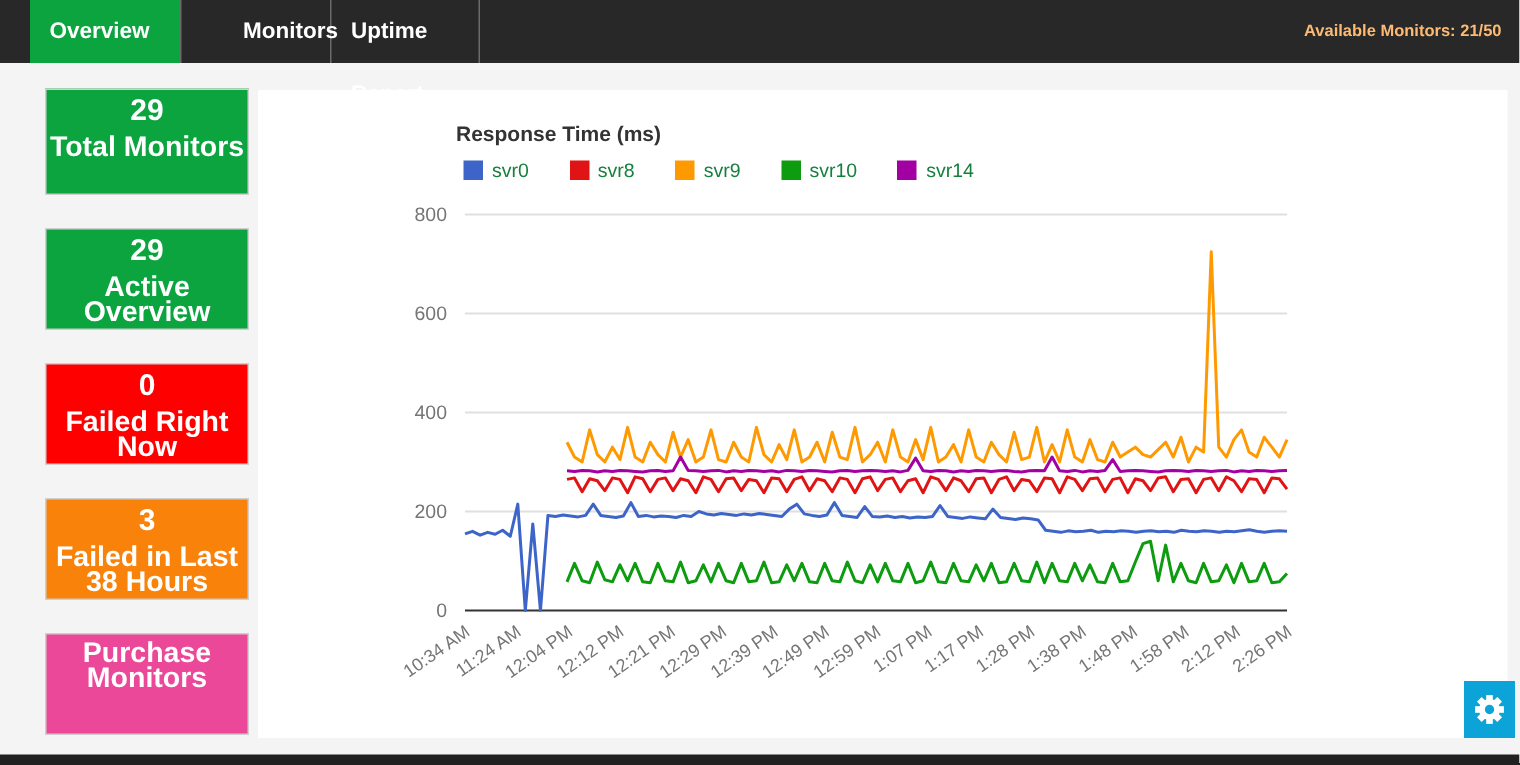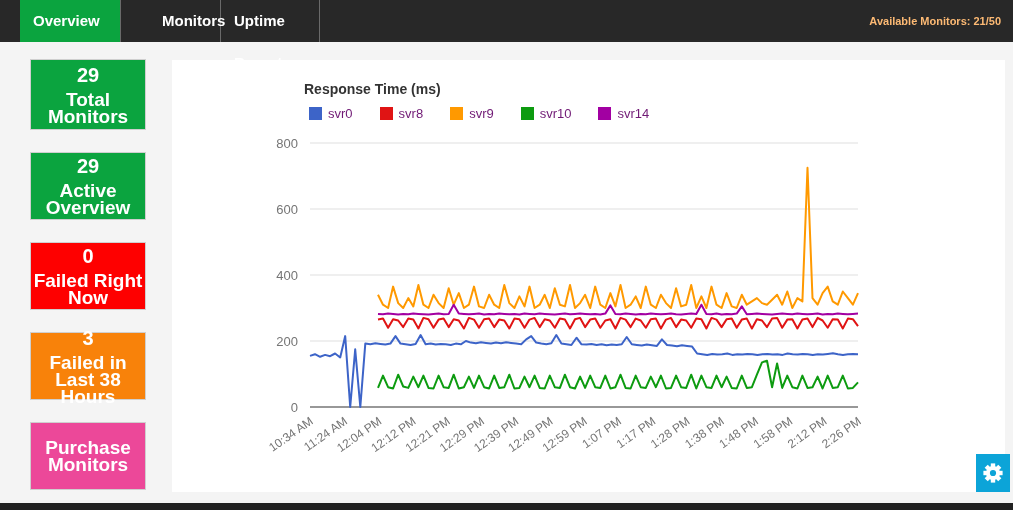--- a/index.html
+++ b/index.html
@@ -12,33 +12,33 @@
   .tab { color:#fff; font-weight:bold; font-size:15px; line-height:42px; padding-left:13px; cursor:pointer; }
   .tab.dark { border-right:1px solid #6a6a6a; }
   .tab.dark.first { border-left:1px solid #6a6a6a; }
   .tab-overview { width:100px; }
   .tab-monitors { width:101px;padding-left:41px; }
   .tab-new { width:82px; }
   .tab-uptime { width:99px; }
   .nav-right { margin-left:auto; color:#fdba74; font-weight:bold; font-size:11px; line-height:42px; padding-right:12px; }
 
   
-  .stat-box { position:absolute; left:30px; width:116px; border:1px solid #cfcfcf; color:#fff; text-align:center;
-              display:flex; flex-direction:column; justify-content:center; gap:6px; cursor:pointer; padding:4px 2px; }
+  .stat-box { position:absolute; left:30px; width:136px; border:1px solid #cfcfcf; color:#fff; text-align:center;
+              display:flex; flex-direction:column; justify-content:flex-start; gap:6px; cursor:pointer; padding:4px 2px; }
   .stat-value { font-size:20px; font-weight:bold; line-height:20px; }
   .stat-value:empty { display:none; }
   .stat-label { font-size:19px; font-weight:bold; line-height:17px; }
 
   
   .card { position:absolute; left:172px; top:60px; width:833px; height:432px; background:#ffffff; }
   .chart-title { position:absolute; left:132px; top:21px; font-size:14px; font-weight:bold; color:#333; }
   .legend { position:absolute; left:137px; top:46px; display:flex; column-gap:27px; }
   .legend-item { display:flex; align-items:center; gap:6px; cursor:pointer; }
   .legend-swatch { width:13px; height:13px; }
-  .legend-label { font-size:13px; color:#701a75; }
+  .legend-label { font-size:13px; color:#15803d; }
   .plot-svg { position:absolute; left:0; top:0; }
   .ytick { fill:#757575; font-size:13px; font-family:"Liberation Sans", sans-serif; }
   .xtick { fill:#757575; font-size:12px; font-family:"Liberation Sans", sans-serif; }
 
   .gear-btn { position:absolute; left:804px; top:394px; width:34px; height:38px; border:none; cursor:pointer;
               display:flex; align-items:center; justify-content:center; }
 
   .bottom-bar { position:absolute; left:0; top:503px; width:1013px; height:7px; background:#212121; }
 </style>
 </head>

